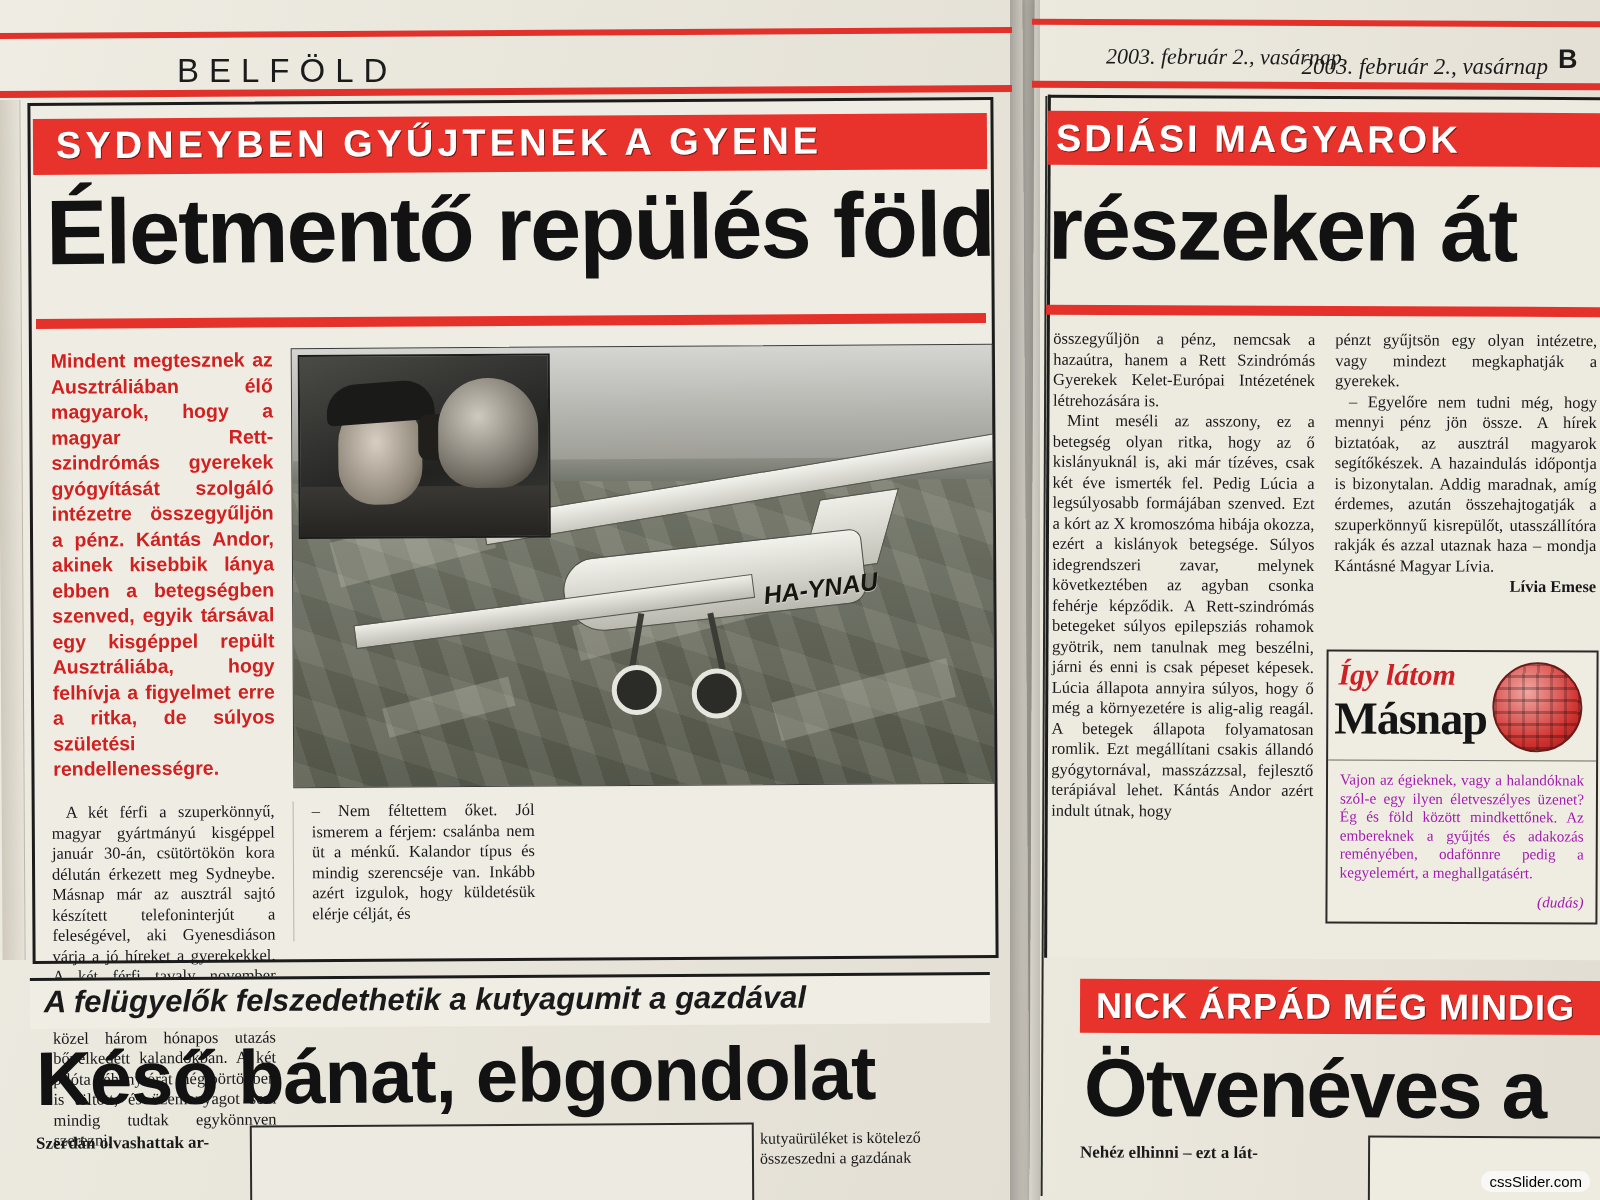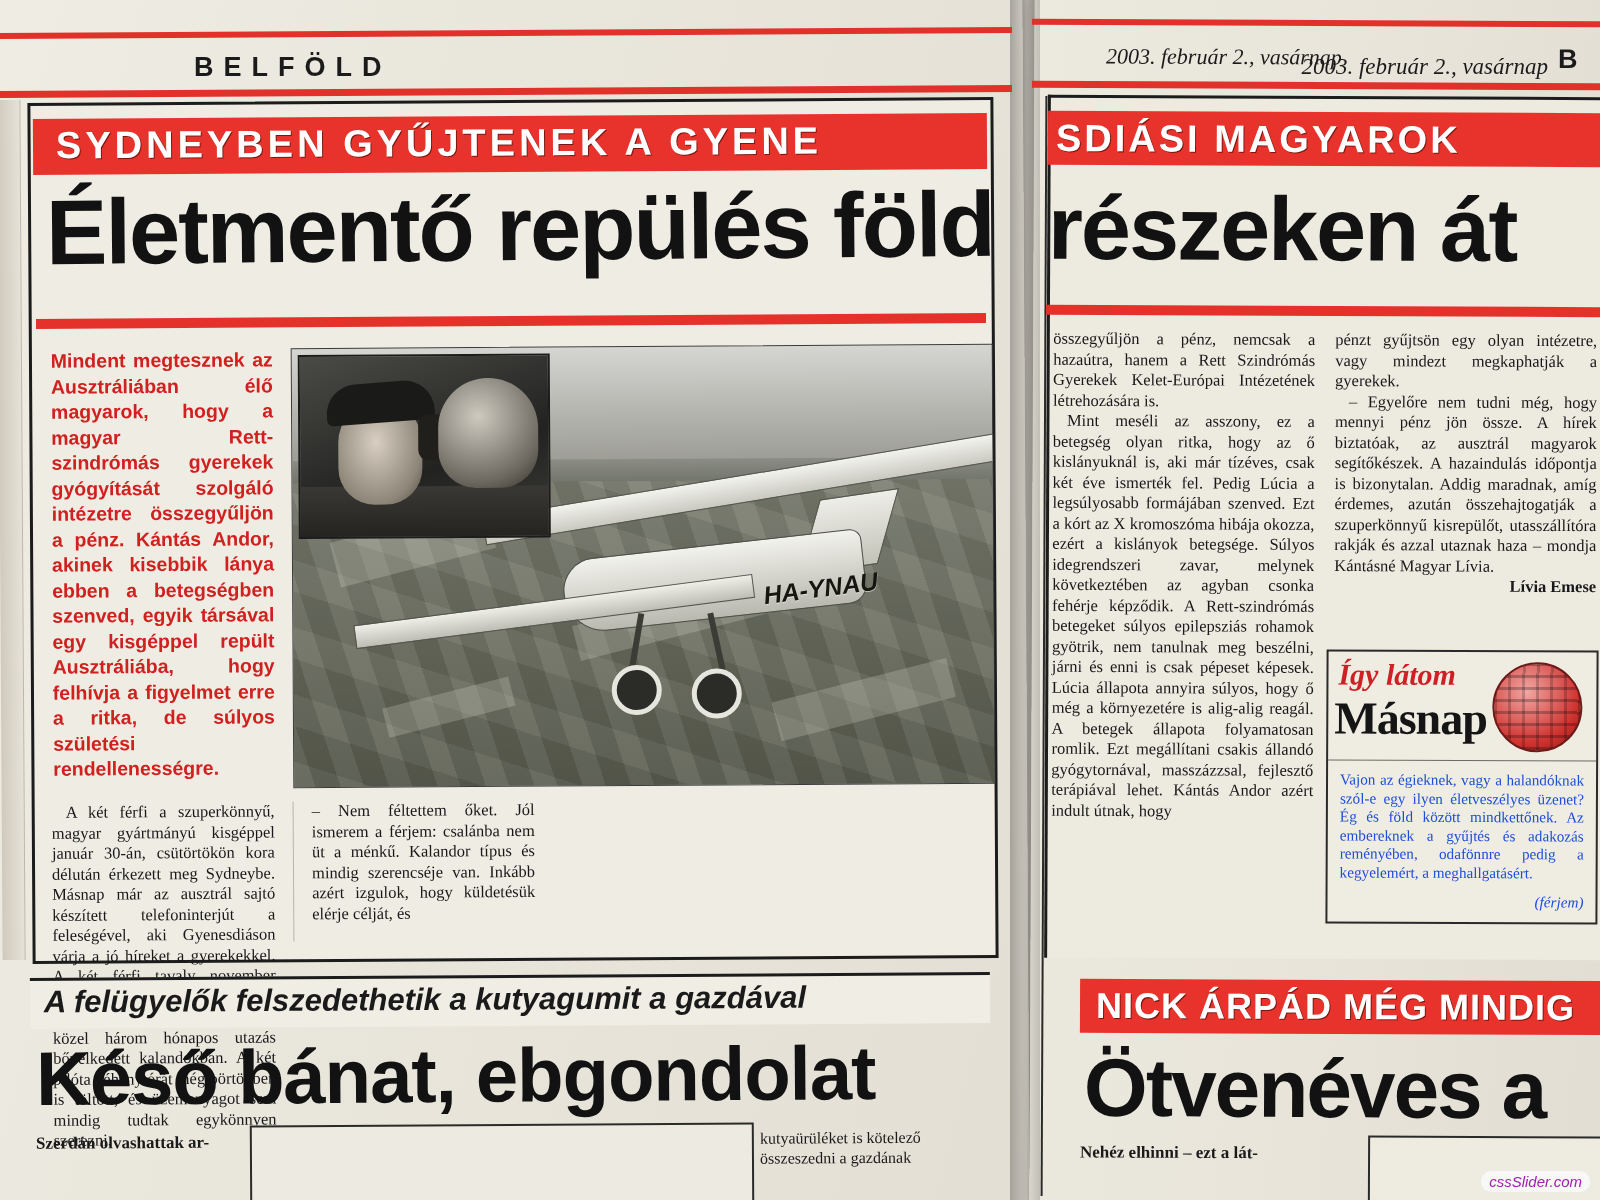--- a/index.html
+++ b/index.html
@@ -42,22 +42,22 @@
   
   .l-toprule {
     position: absolute; left: 0; top: 30px; width: 1012px; height: 6px;
     background: #e1312b; transform: rotate(-0.35deg);
   }
   .l-topbar {
     position: absolute; left: 0; top: 46px; width: 1012px; height: 44px;
     transform: rotate(-0.35deg);
   }
   .section-word {
-    position: absolute; left: 194px; top: 52px;
-    font-weight: bold; font-size: 27px; letter-spacing: 10px;
+    position: absolute; left: 177px; top: 52px;
+    font-weight: normal; font-size: 33px; letter-spacing: 10px;
     color: #1b1b1b;
     font-family: "Liberation Sans", sans-serif;
   }
   .date-left {
     position: absolute; right: 52px; top: 54px;
     font-size: 23px; color: #1b1b1b; font-style: italic;
     font-family: "Liberation Serif", serif;
   }
   .l-underrule {
     position: absolute; left: 0; top: 88px; width: 1012px; height: 7px;
@@ -350,21 +350,21 @@
     border-radius: 50%;
     background:
       repeating-linear-gradient(0deg, rgba(0,0,0,0.25) 0 3px, transparent 3px 12px),
       repeating-linear-gradient(90deg, rgba(0,0,0,0.2) 0 3px, transparent 3px 14px),
       radial-gradient(circle at 38% 32%, #f1a7a3, #d0322f 65%, #8e1a18);
     border: 2px solid #6d1a18;
   }
   .op-text {
     padding: 10px 12px 0 12px;
     font-size: 15.2px; line-height: 18.6px; text-align: justify;
-    font-family: "Liberation Serif", serif; color: #1d4ed8;
+    font-family: "Liberation Serif", serif; color: #a21caf;
   }
   .op-sign { text-align: right; font-style: italic; }
 
   
   .r2-band {
     position: absolute; left: 1080px; top: 980px; width: 532px; height: 54px;
     background: #e8332c; transform: rotate(0.25deg);
   }
   .r2-kicker {
     position: absolute; left: 1096px; top: 986px;
@@ -388,24 +388,23 @@
   }
   .r-vline {
     position: absolute; left: 1043px; top: 96px; width: 2px; height: 1100px;
     background: #2a2a28; transform: rotate(0.25deg);
   }
 
   
   .watermark {
     position: absolute; right: 10px; bottom: 8px;
     background: rgba(250,250,250,0.82);
-    color: #a21caf; font-size: 15px; padding: 2px 8px;
+    color: #000000; font-size: 15px; padding: 2px 8px;
     font-family: "Liberation Sans", sans-serif;
     border-radius: 10px;
-    font-style: italic;
   }
 </style>
 </head>
 <body>
 
 <div class="page">
 
   <div class="sheet sheet-left"></div>
   <div class="sheet sheet-right"></div>
   <div class="gutter"></div>
@@ -496,21 +495,21 @@
     </div>
   </div>
 
   <div class="opinion">
     <div class="op-logo">
       <div class="w1">Így látom</div>
       <div class="w2">Másnap</div>
       <div class="globe"></div>
     </div>
     <div class="op-text">Vajon az égieknek, vagy a halandóknak szól-e egy ilyen életveszélyes üzenet? Ég és föld között mindkettőnek. Az embereknek a gyűjtés és adakozás reményében, odafönnre pedig a kegyelemért, a meghallgatásért.</div>
-    <div class="op-text op-sign">(férjem)</div>
+    <div class="op-text op-sign">(dudás)</div>
   </div>
 
   <div class="r2-band"></div>
   <div class="r2-kicker">NICK ÁRPÁD MÉG MINDIG</div>
   <div class="r2-head">Ötvenéves a</div>
   <div class="r2-body">Nehéz elhinni – ezt a lát-</div>
   <div class="r2-box"></div>
 
   <div class="watermark">cssSlider.com</div>
 

